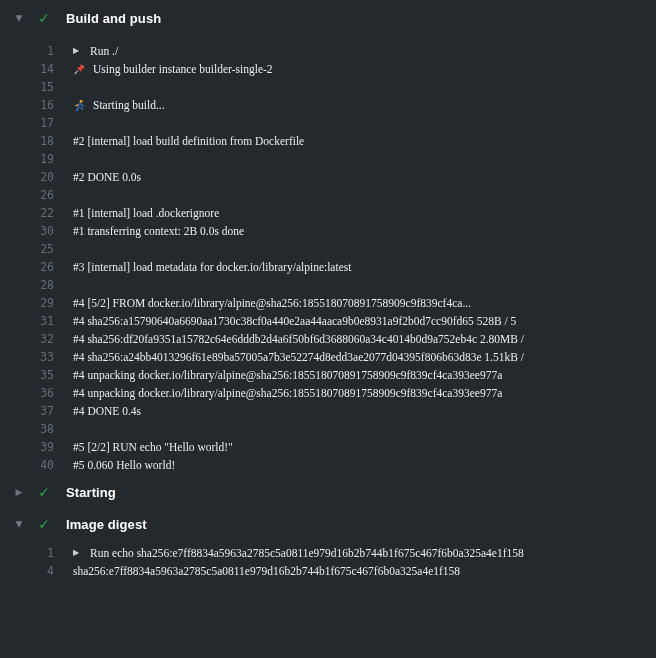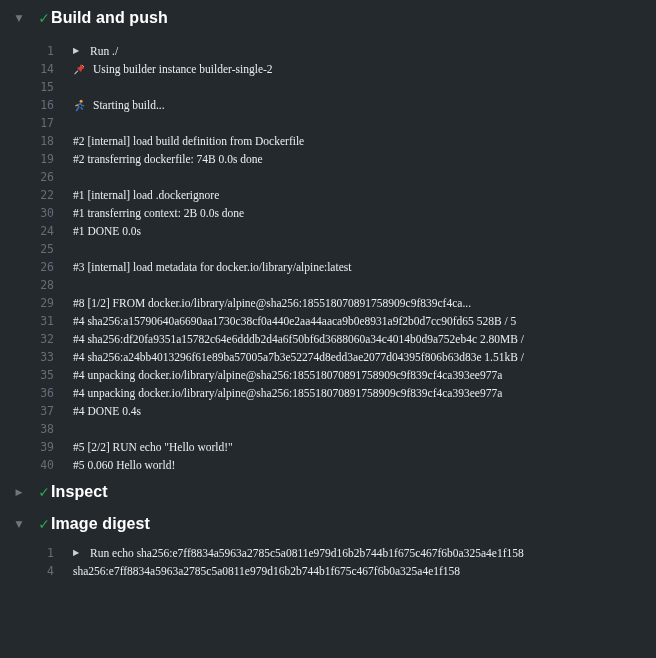--- a/index.html
+++ b/index.html
@@ -32,22 +32,23 @@
     width: 14px;
     margin-left: 12px;
     color: #2ea44f;
     font-size: 14px;
     font-weight: 700;
     text-align: center;
     flex: none;
     font-family: "DejaVu Sans", sans-serif;
   }
   .section-label {
+    margin-left: 15px;
     color: #ffffff;
-    font-size: 16px;
+    font-size: 13px;
     font-weight: 600;
     letter-spacing: 0.1px;
   }
 
   .section-lines { padding-top: 6px; }
 
   .log-line {
     display: flex;
     height: 18px;
     line-height: 18px;
@@ -108,45 +109,45 @@
                 </svg></span><span class="line-text">Using builder instance builder-single-2</span></span></div>
           <div class="log-line"><span class="line-number">15</span><span class="line-body"><span class="line-text command">/usr/bin/docker buildx use --builder builder-single-2</span></span></div>
           <div class="log-line"><span class="line-number">16</span><span class="line-body"><span class="emoji-icon"><svg viewBox="0 0 13 13">
                   <circle cx="8.1" cy="2.2" r="1.5" fill="#e8a33d"></circle>
                   <path d="M3.2 12 L5.8 8.2 L5.0 5.8 L7.4 4.6 L9.0 6.4 L11.2 6.8" stroke="#3c6fb8" stroke-width="1.5" fill="none"></path>
                   <path d="M5.0 5.9 L2.4 6.9" stroke="#e8a33d" stroke-width="1.3" fill="none"></path>
                   <path d="M7.8 8.0 L9.6 10.6" stroke="#3c6fb8" stroke-width="1.5" fill="none"></path>
                 </svg></span><span class="line-text">Starting build...</span></span></div>
           <div class="log-line"><span class="line-number">17</span></div>
           <div class="log-line"><span class="line-number">18</span><span class="line-body"><span class="line-text">#2 [internal] load build definition from Dockerfile</span></span></div>
-          <div class="log-line"><span class="line-number">19</span><span class="line-body"><span class="line-text">#2 transferring dockerfile: 74B 0.0s done</span></span></div>
+          <div class="log-line"><span class="line-number">19</span></div>
+          <div class="log-line"><span class="line-number">20</span><span class="line-body"><span class="line-text">#2 DONE 0.0s</span></span></div>
           <div class="log-line"><span class="line-number">26</span><span class="line-body"><span class="line-text"></span></span></div>
           <div class="log-line"><span class="line-number">22</span><span class="line-body"><span class="line-text">#1 [internal] load .dockerignore</span></span></div>
           <div class="log-line"><span class="line-number">30</span><span class="line-body"><span class="line-text">#1 transferring context: 2B 0.0s done</span></span></div>
-          <div class="log-line"><span class="line-number">24</span><span class="line-body"><span class="line-text">#1 DONE 0.0s</span></span></div>
           <div class="log-line"><span class="line-number">25</span><span class="line-body"><span class="line-text"></span></span></div>
           <div class="log-line"><span class="line-number">26</span><span class="line-body"><span class="line-text">#3 [internal] load metadata for docker.io/library/alpine:latest</span></span></div>
           <div class="log-line"><span class="line-number">28</span><span class="line-body"><span class="line-text"></span></span></div>
-          <div class="log-line"><span class="line-number">29</span><span class="line-body"><span class="line-text">#8 [1/2] FROM docker.io/library/alpine@sha256:185518070891758909c9f839cf4ca...</span></span></div>
+          <div class="log-line"><span class="line-number">29</span><span class="line-body"><span class="line-text">#4 [5/2] FROM docker.io/library/alpine@sha256:185518070891758909c9f839cf4ca...</span></span></div>
           <div class="log-line"><span class="line-number">31</span><span class="line-body"><span class="line-text">#4 sha256:a15790640a6690aa1730c38cf0a440e2aa44aaca9b0e8931a9f2b0d7cc90fd65 528B / 5</span></span></div>
           <div class="log-line"><span class="line-number">32</span><span class="line-body"><span class="line-text">#4 sha256:df20fa9351a15782c64e6dddb2d4a6f50bf6d3688060a34c4014b0d9a752eb4c 2.80MB /</span></span></div>
           <div class="log-line"><span class="line-number">33</span><span class="line-body"><span class="line-text">#4 sha256:a24bb4013296f61e89ba57005a7b3e52274d8edd3ae2077d04395f806b63d83e 1.51kB /</span></span></div>
           <div class="log-line"><span class="line-number">35</span><span class="line-body"><span class="line-text">#4 unpacking docker.io/library/alpine@sha256:185518070891758909c9f839cf4ca393ee977a</span></span></div>
           <div class="log-line"><span class="line-number">36</span><span class="line-body"><span class="line-text">#4 unpacking docker.io/library/alpine@sha256:185518070891758909c9f839cf4ca393ee977a</span></span></div>
           <div class="log-line"><span class="line-number">37</span><span class="line-body"><span class="line-text">#4 DONE 0.4s</span></span></div>
           <div class="log-line"><span class="line-number">38</span><span class="line-body"><span class="line-text"></span></span></div>
           <div class="log-line"><span class="line-number">39</span><span class="line-body"><span class="line-text">#5 [2/2] RUN echo "Hello world!"</span></span></div>
           <div class="log-line"><span class="line-number">40</span><span class="line-body"><span class="line-text">#5 0.060 Hello world!</span></span></div>
         </div>
       </div>
       <div>
         <div class="section-header compact">
           <span class="tri-icon">▶</span>
           <span class="check-icon">✓</span>
-          <span class="section-label">Inspect</span>
+          <span class="section-label">Starting</span>
         </div>
       </div>
       <div>
         <div class="section-header compact">
           <span class="tri-icon">▼</span>
           <span class="check-icon">✓</span>
           <span class="section-label">Image digest</span>
         </div>
         <div class="section-lines">
           <div class="log-line"><span class="line-number">1</span><span class="line-body"><span class="run-chevron">▶</span><span class="line-text">Run echo sha256:e7ff8834a5963a2785c5a0811e979d16b2b744b1f675c467f6b0a325a4e1f158</span></span></div>

